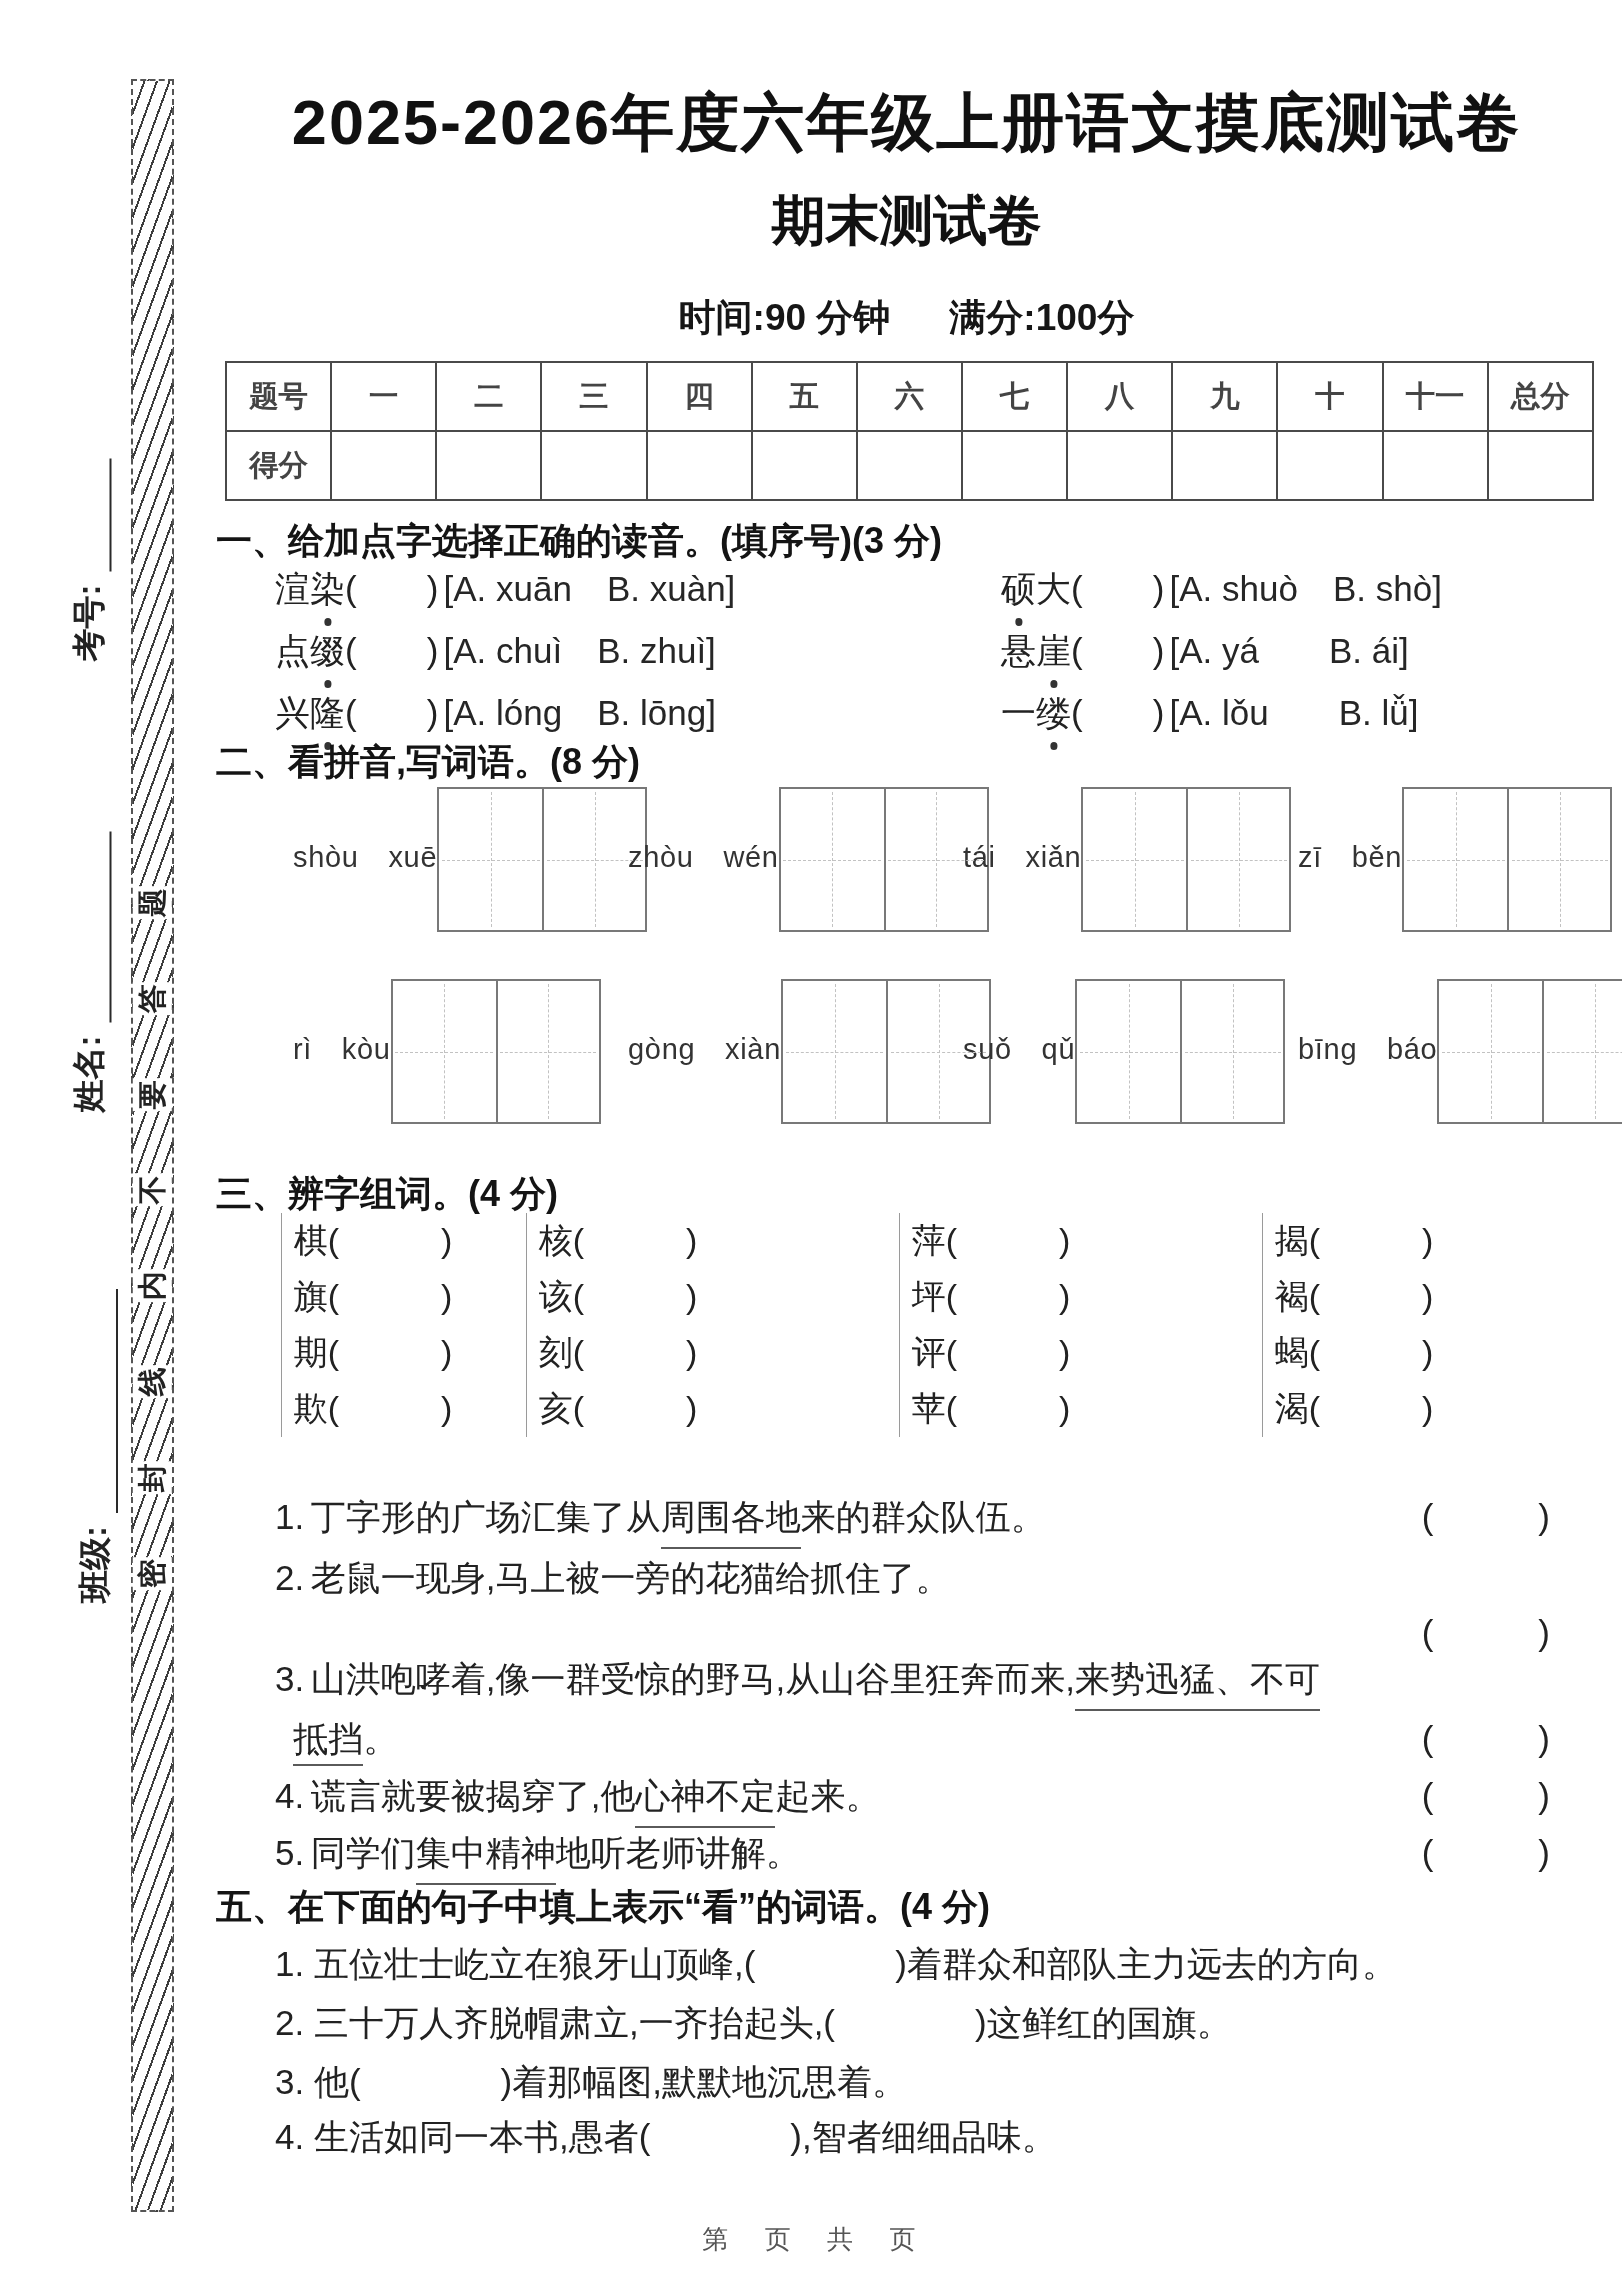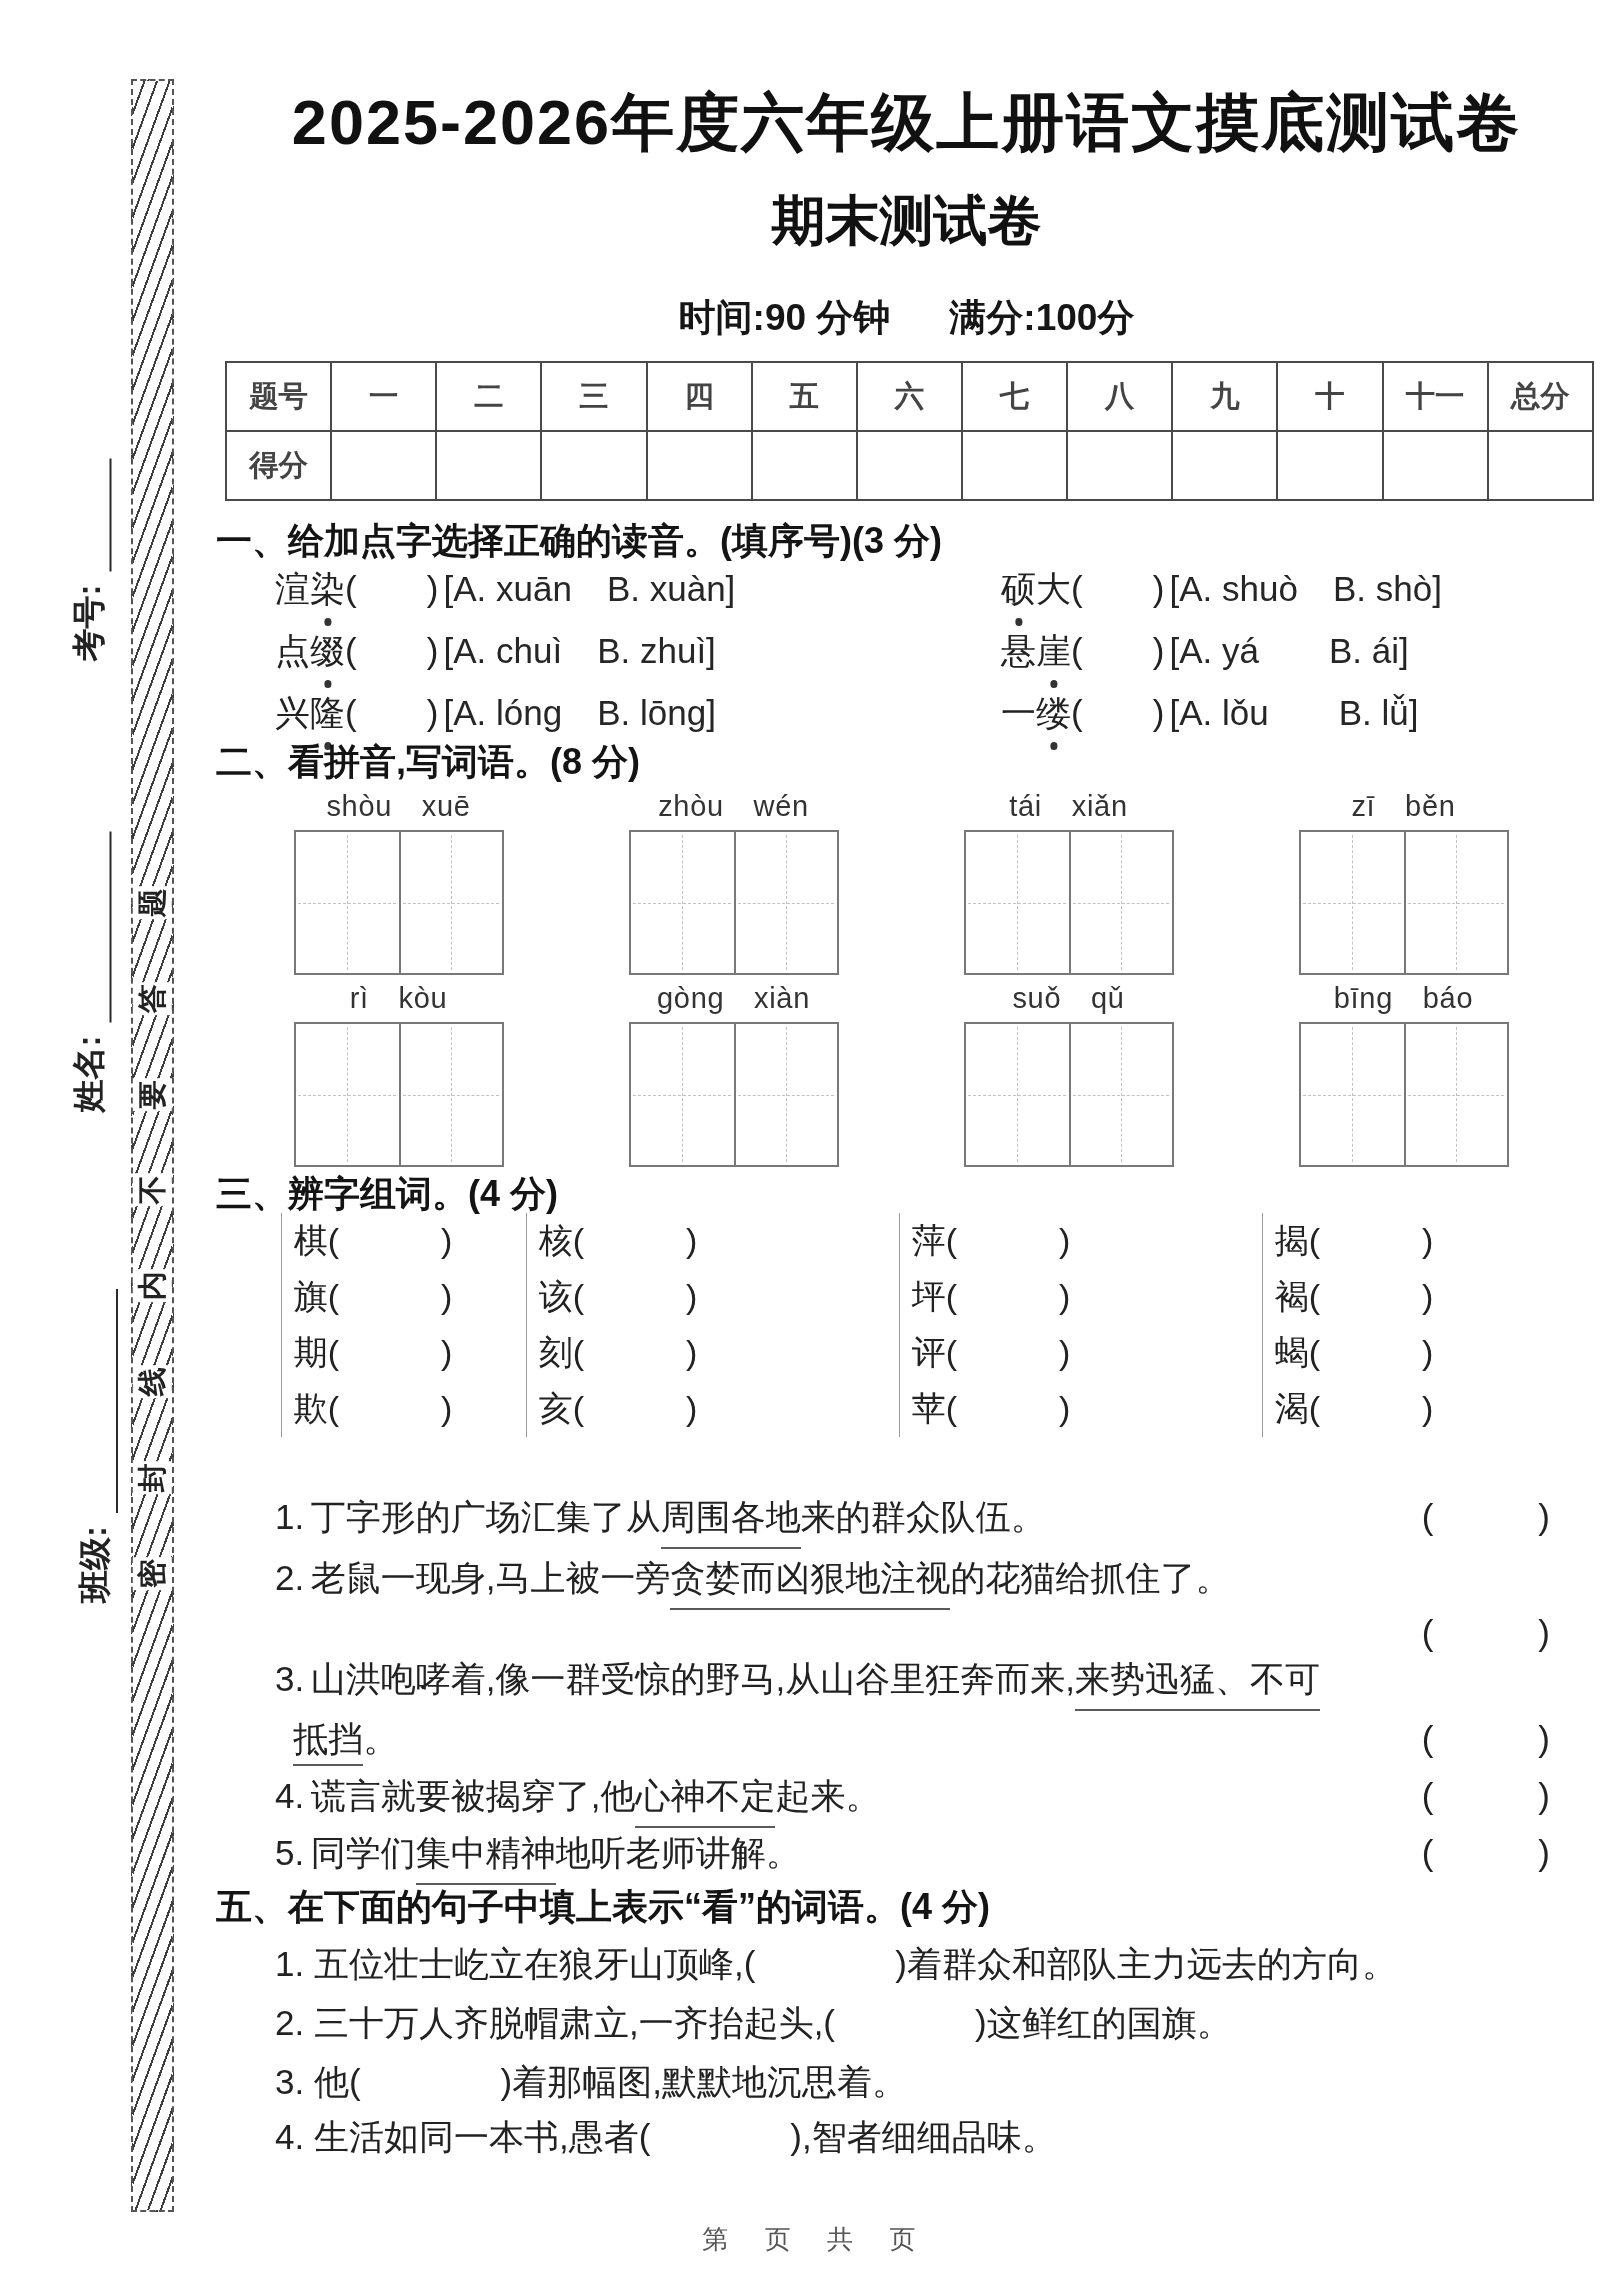--- a/index.html
+++ b/index.html
@@ -49,21 +49,21 @@
     grid-template-columns:726px auto; font-size:35px; color:#222; }
   .q1-cell { height:62px; display:flex; align-items:center; white-space:nowrap; }
   .emph { position:relative; }
   .emph::after { content:""; position:absolute; left:50%; bottom:-13px; width:7.2px; height:7.2px;
     background:#333; border-radius:50%; transform:translateX(-50%); }
   .q1-opts { margin-left:5.2px; color:#262626; }
 
   
   .q2-row { position:absolute; left:77px; display:flex; gap:124px; }
   .q2-row1 { top:787px; } .q2-row2 { top:979px; }
-  .q2-group { width:211px; display:flex; flex-direction:column; align-items:center; }
+  .q2-group { width:211px; display:flex; flex-direction:row; align-items:center; }
   .pinyin { height:43px; font-size:29px; color:#333; letter-spacing:0.7px; white-space:pre; }
   .hz-box { display:flex; border:2px solid #787878; background:#fff; }
   .hz-cell { width:103px; height:141px; position:relative; }
   .hz-cell + .hz-cell { border-left:2px solid #787878; }
   .hz-cell::before { content:""; position:absolute; left:50%; top:2.6px; bottom:2.6px; border-left:1.3px dashed #c2c2c2; }
   .hz-cell::after  { content:""; position:absolute; top:50%; left:2.6px; right:2.6px; border-top:1.3px dashed #c2c2c2; }
 
   
   .q3-grid { position:absolute; top:1213px; left:65px; display:flex; }
   .q3-col { display:flex; flex-direction:column; border-left:1.3px solid #9a9a9a; padding-left:11.8px; }
@@ -347,21 +347,20 @@
     <div class="sent s4-1">
       <span class="num">1.</span>
       <span>丁字形的广场汇集了从</span>
         <span class="u">周围各地</span>
         <span>来的群众队伍。</span>
       <span class="paren-r">(　　　)</span>
     </div>
     <div class="sent s4-2">
       <span class="num">2.</span>
       <span>老鼠一现身,马上被一旁</span>
-        <span class="u">贪婪而凶狠地注视</span>
         <span>的花猫给抓住了。</span>
     </div>
     <div class="sent s4-2p paren-only">
       <span>(　　　)</span>
     </div>
     <div class="sent s4-3a">
       <span class="num">3.</span>
       <span>山洪咆哮着,像一群受惊的野马,从山谷里狂奔而来,</span>
         <span class="u">来势迅猛、不可</span>
     </div>

